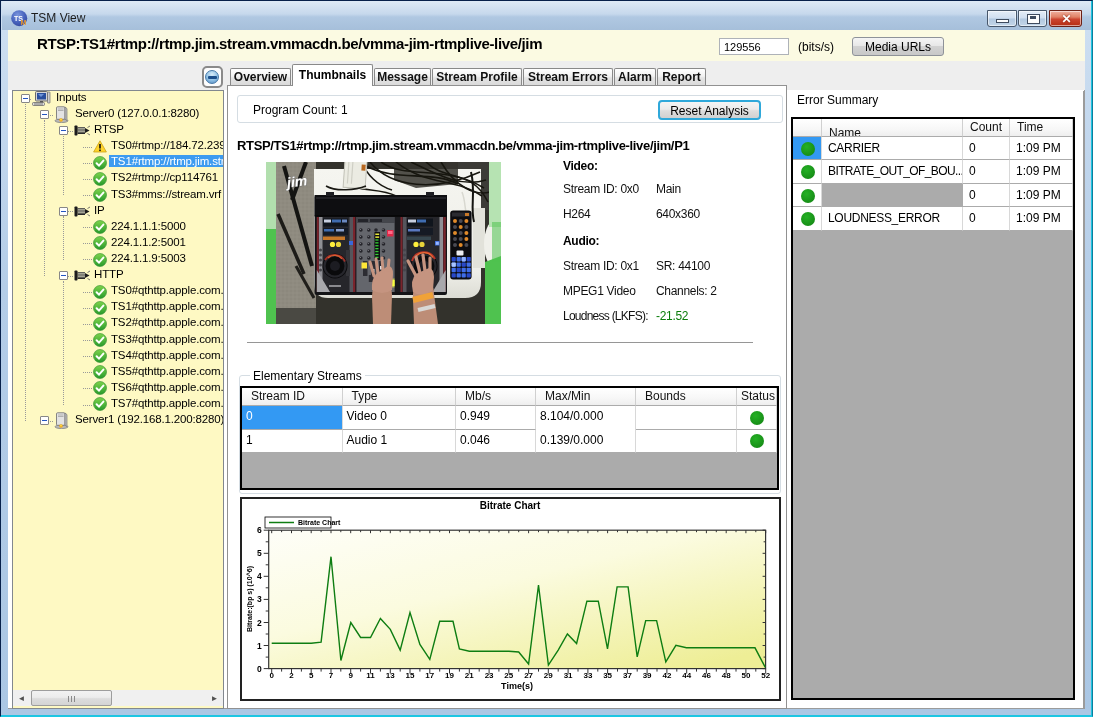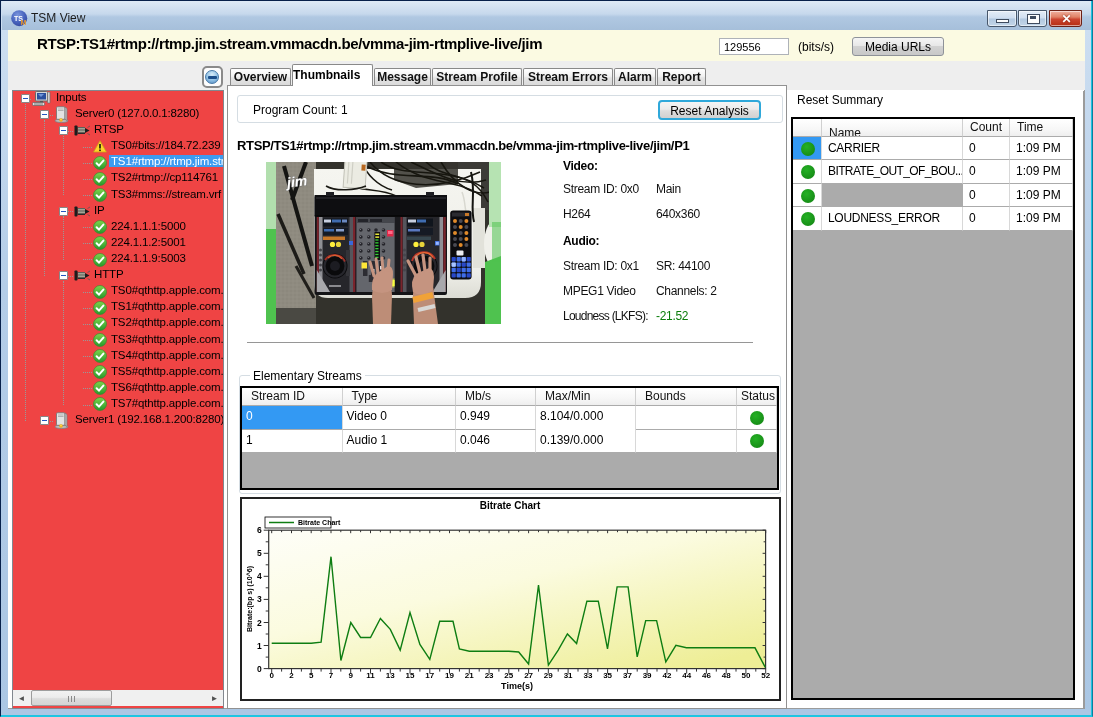--- a/index.html
+++ b/index.html
@@ -26,26 +26,26 @@
 #mediabtn{left:852px;top:37px;width:92px;height:19px;background:linear-gradient(180deg,#f4f4f4,#e8e8e8 45%,#d2d2d2 50%,#c8c8c8);border:1px solid #8e9299;border-radius:3px;font-size:12px;text-align:center;padding-top:2px}
 
 #client{left:8px;top:61px;width:1077px;height:648px;background:#fff;border-right:1px solid #9b9b9b;border-bottom:1px solid #9b9b9b}
 #graystrip{left:8px;top:61px;width:1077px;height:29px;background:#eeeeee}
 
 #roundbtn{left:202px;top:66px;width:21px;height:22px;background:#fdfdfd;border:2px solid #8a8a8a;border-radius:5px}
 #roundbtn .c{position:absolute;left:1px;top:2px;width:14px;height:14px;border-radius:50%;background:radial-gradient(circle at 50% 30%,#d8ecf8 0%,#8fc0e4 55%,#4f86c0 100%);border:1px solid #4779a8}
 #roundbtn .m{position:absolute;left:4px;top:8px;width:9px;height:3px;background:#1c4e8a;border-radius:1px}
 
 .tab{top:68px;height:17px;background:linear-gradient(180deg,#ffffff,#f2f2f2 45%,#e4e4e4 55%,#dadada);border:1px solid #898989;border-bottom:none;border-radius:2px 2px 0 0;font-size:12px;font-weight:bold;text-align:center;padding-top:1px;color:#111}
-#tabactive{left:292px;top:64px;width:81px;height:22px;background:#fff;border:1px solid #898989;border-bottom:none;border-radius:2px 2px 0 0;font-size:12px;font-weight:bold;padding-top:3px}
+#tabactive{left:292px;top:64px;width:81px;height:22px;background:#fff;border:1px solid #898989;border-bottom:none;border-radius:2px 2px 0 0;font-size:12px;font-weight:bold;text-align:center;padding-top:3px}
 
 #tabpage{left:227px;top:85px;width:560px;height:624px;background:#fff;border:1px solid #919191}
 #rightpanel{left:789px;top:91px;width:295px;height:618px;background:#fff;border:1px solid #9b9b9b;border-left:none;border-top:none}
 
-#treepanel{left:12px;top:90px;width:212px;height:619px;background:#ef4444;border:1px solid #82888f;font-size:11.5px;letter-spacing:-0.15px;overflow:hidden}
+#treepanel{left:12px;top:90px;width:212px;height:619px;background:#fef9c3;border:1px solid #82888f;font-size:11.5px;letter-spacing:-0.15px;overflow:hidden}
 .trow{position:absolute;white-space:nowrap}
 .ebox{position:absolute;width:9px;height:9px;background:#fff;border:1px solid #878787;border-radius:1px}
 .ebox:after{content:"";position:absolute;left:1px;top:3px;width:5px;height:1px;background:#2456c0}
 .dotv{position:absolute;width:1px;border-left:1px dotted #999}
 .doth{position:absolute;height:1px;border-top:1px dotted #999}
 .sel{background:#3d9bf0;color:#fff;padding:0 2px;margin-left:-2px}
 
 #hscroll{left:13px;top:690px;width:210px;height:16px;background:#f0f0f0}
 .sarrow{position:absolute;top:0;width:17px;height:16px;background:#f0f0f0;color:#505050;font-size:8px;text-align:center;padding-top:4px}
 #sthumb{position:absolute;left:18px;top:0;width:81px;height:16px;background:linear-gradient(180deg,#f2f2f2,#ececec 45%,#dcdcdc 55%,#d4d4d4);border:1px solid #9d9d9d;border-radius:2px}
@@ -156,21 +156,21 @@
       <path d="M11 3 l4.5 2.5 l-4.5 2.5 Z" fill="#1c1c1c"></path>
       <path d="M13.5 2.5 l2.5 -1.5 M13.5 8.5 l2.5 1.5" stroke="#555" stroke-width="0.8"></path>
     </svg>
 <div class="trow" style="left:81px;top:32px">RTSP</div>
 <div class="doth" style="left:70px;top:56px;width:9px"></div>
 <svg class="abs" style="left:80px;top:49px" width="14" height="13" viewBox="0 0 14 13">
       <path d="M7 0.8 L13.4 12 L0.6 12 Z" fill="#ffd42a" stroke="#caa21a" stroke-width="0.8"></path>
       <rect x="6.2" y="4" width="1.6" height="4.5" fill="#111"></rect>
       <rect x="6.2" y="9.5" width="1.6" height="1.6" fill="#111"></rect>
     </svg>
-<div class="trow" style="left:98px;top:48px">TS0#bits://184.72.239</div>
+<div class="trow" style="left:98px;top:48px">TS0#rtmp://184.72.239</div>
 <div class="doth" style="left:70px;top:72px;width:9px"></div>
 <svg class="abs" style="left:80px;top:65px" width="14" height="14" viewBox="0 0 14 14">
       <defs>
         <linearGradient id="gc8065" x1="0" y1="0" x2="0" y2="1">
           <stop offset="0" stop-color="#7ed44c"></stop>
           <stop offset="1" stop-color="#27992b"></stop>
         </linearGradient>
       </defs>
       <circle cx="7" cy="7" r="6.5" fill="url(#gc8065)" stroke="#2d8c2d" stroke-width="0.6"></circle>
       <path d="M3.6 7.2 L6 9.6 L10.4 4.6" stroke="#fff" stroke-width="2" fill="none" stroke-linecap="round"></path>
@@ -689,21 +689,21 @@
 <text x="21.7" y="59.3" font-size="8.5" font-weight="bold" text-anchor="end" font-family="Liberation Sans">5</text>
 <text x="21.7" y="36.2" font-size="8.5" font-weight="bold" text-anchor="end" font-family="Liberation Sans">6</text>
 <text x="12" y="102" font-size="7" font-weight="bold" text-anchor="middle" font-family="Liberation Sans" transform="rotate(-90 12 102)">Bitrate:(bp s) (10^6)</text>
 <text x="277" y="192" font-size="9" font-weight="bold" text-anchor="middle" font-family="Liberation Sans">Time(s)</text>
 <polyline points="31.7,146.2 41.6,146.2 51.5,146.2 61.4,146.2 71.2,146.2 81.1,145.1 91.0,59.7 100.9,163.5 110.8,125.5 120.6,140.5 130.5,140.5 140.4,121.5 150.3,132.4 160.2,153.1 170.0,115.5 179.9,147.4 189.8,162.4 199.7,124.3 209.6,124.3 213.0,124.3 219.4,152.0 229.3,154.3 239.2,154.3 249.1,154.3 259.0,154.3 268.9,154.3 278.7,155.0 288.6,167.0 298.5,88.1 308.4,168.1 318.2,153.1 327.4,137.0 336.6,146.5 346.9,104.2 358.3,104.2 367.5,151.8 377.1,89.9 388.1,89.9 397.2,159.8 405.7,123.6 416.6,123.6 425.8,164.9 435.9,148.3 446.4,150.8 515.0,150.8 525.3,170.4" fill="none" stroke="#0e7d12" stroke-width="1.4"></polyline>
 <rect x="25" y="20" width="66" height="11" fill="#fff" stroke="#000" stroke-width="0.8"></rect>
 <line x1="29" y1="25.5" x2="54" y2="25.5" stroke="#0e7d12" stroke-width="1.5"></line>
 <text x="58" y="28" font-size="7" font-weight="bold" font-family="Liberation Sans">Bitrate Chart</text>
 </svg>
 
-<div class="abs" id="errlabel">Reset Summary</div>
+<div class="abs" id="errlabel">Error Summary</div>
 <div class="abs" id="errtable">
 <div class="hdr" style="left:0px;top:0;width:29px;height:18px;padding:1px 0 0 7px"></div>
 <div class="hdr" style="left:29px;top:0;width:141px;height:18px;padding:7px 0 0 7px">Name</div>
 <div class="hdr" style="left:170px;top:0;width:47px;height:18px;padding:1px 0 0 7px">Count</div>
 <div class="hdr" style="left:217px;top:0;width:63px;height:18px;padding:1px 0 0 7px">Time</div>
 <div class="cell" style="left:0;top:18.0px;width:29px;height:23.4px;background:#3399f3;"></div>
 <div class="gdot" style="left:8px;top:22.7px"></div>
 <div class="cell" style="left:29px;top:18.0px;width:141px;height:23.4px;padding:4px 0 0 6px;letter-spacing:-0.3px">CARRIER</div>
 <div class="cell" style="left:170px;top:18.0px;width:47px;height:23.4px;padding:4px 0 0 6px">0</div>
 <div class="cell" style="left:217px;top:18.0px;width:63px;height:23.4px;padding:4px 0 0 6px">1:09 PM</div>

